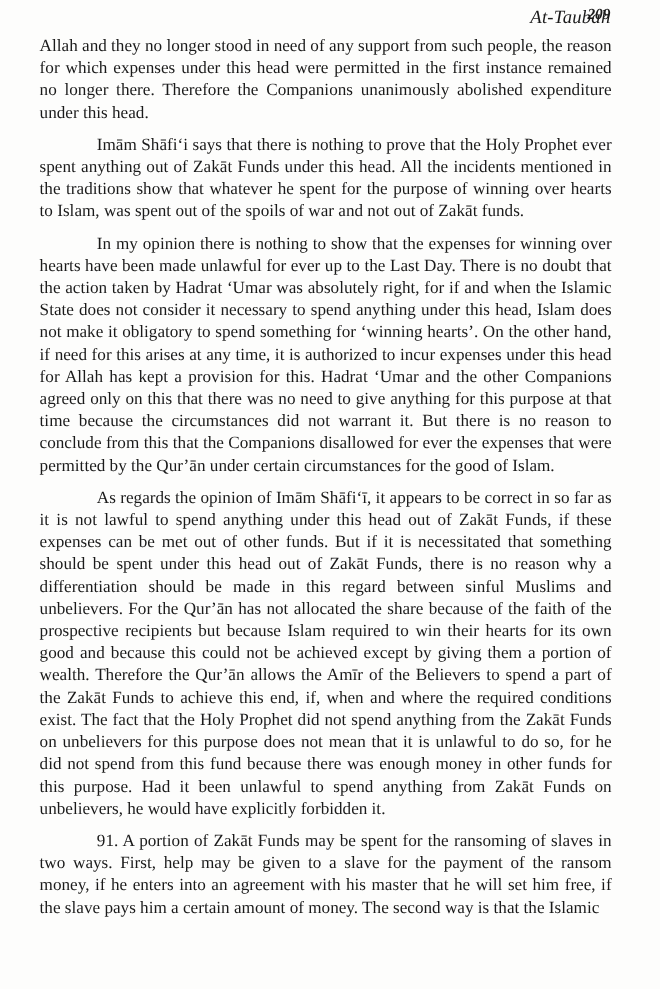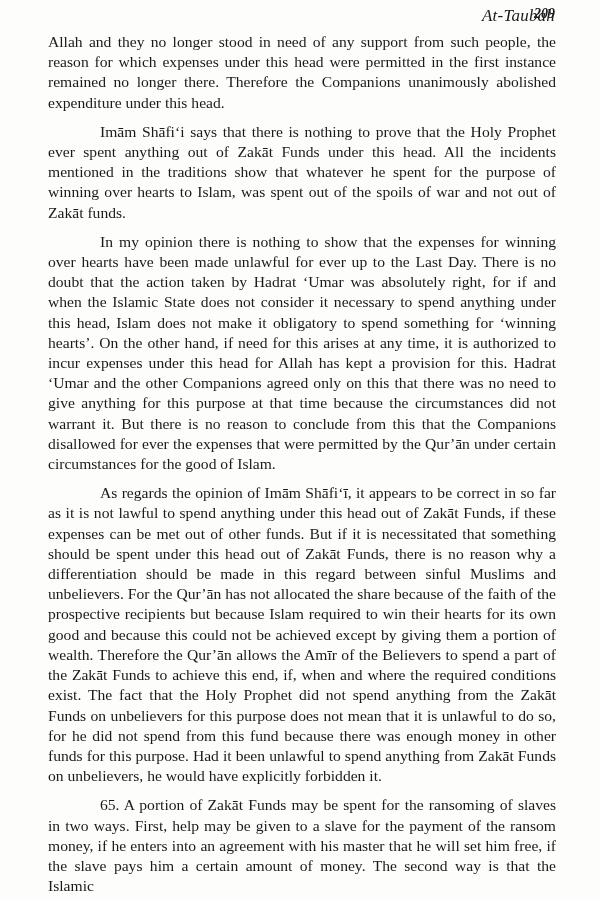--- a/index.html
+++ b/index.html
@@ -48,21 +48,21 @@
     .body-text {
       position: absolute;
       top: 32px;
       left: 36px;
       width: 520px;
       font-size: 15.6px;
       line-height: 20.2px;
       text-align: justify;
     }
     .para {
-      margin: 0 0 9px 12px;
+      margin: 0 0 9px 0;
       text-indent: 0;
     }
     .para.indent {
       text-indent: 52px;
     }
     .para.cont {
       text-indent: 0;
     }
     .em {
     }
@@ -74,15 +74,15 @@
   <div class="running-head">
     <div class="running-title">At-Taubah</div>
     <div class="page-number">209</div>
   </div>
 
   <div class="body-text">
     <p class="para cont"><span>Allah and they no longer stood in need of any support from such people, the reason for which expenses under this head were permitted in the first instance remained no longer there. Therefore the Companions unanimously abolished expenditure under this head.</span></p>
     <p class="para indent"><span>Imām Shāfi‘i says that there is nothing to prove that the Holy Prophet ever spent anything out of </span><span class="em">Zakāt</span><span> Funds under this head. All the incidents mentioned in the traditions show that whatever he spent for the purpose of winning over hearts to Islam, was spent out of the spoils of war and not out of </span><span class="em">Zakāt</span><span> funds.</span></p>
     <p class="para indent"><span>In my opinion there is nothing to show that the expenses for winning over hearts have been made unlawful for ever up to the Last Day. There is no doubt that the action taken by Hadrat ‘Umar was absolutely right, for if and when the Islamic State does not consider it necessary to spend anything under this head, Islam does not make it obligatory to spend something for ‘winning hearts’. On the other hand, if need for this arises at any time, it is authorized to incur expenses under this head for Allah has kept a provision for this. Hadrat ‘Umar and the other Companions agreed only on this that there was no need to give anything for this purpose at that time because the circumstances did not warrant it. But there is no reason to conclude from this that the Companions disallowed for ever the expenses that were permitted by the Qur’ān under certain circumstances for the good of Islam.</span></p>
     <p class="para indent"><span>As regards the opinion of Imām Shāfi‘ī, it appears to be correct in so far as it is not lawful to spend anything under this head out of </span><span class="em">Zakāt</span><span> Funds, if these expenses can be met out of other funds. But if it is necessitated that something should be spent under this head out of </span><span class="em">Zakāt</span><span> Funds, there is no reason why a differentiation should be made in this regard between sinful Muslims and unbelievers. For the Qur’ān has not allocated the share because of the faith of the prospective recipients but because Islam required to win their hearts for its own good and because this could not be achieved except by giving them a portion of wealth. Therefore the Qur’ān allows the </span><span class="em">Amīr</span><span> of the Believers to spend a part of the </span><span class="em">Zakāt</span><span> Funds to achieve this end, if, when and where the required conditions exist. The fact that the Holy Prophet did not spend anything from the </span><span class="em">Zakāt</span><span> Funds on unbelievers for this purpose does not mean that it is unlawful to do so, for he did not spend from this fund because there was enough money in other funds for this purpose. Had it been unlawful to spend anything from </span><span class="em">Zakāt</span><span> Funds on unbelievers, he would have explicitly forbidden it.</span></p>
-    <p class="para indent"><span>65. A portion of </span><span class="em">Zakāt</span><span> Funds may be spent for the ransoming of slaves in two ways. First, help may be given to a slave for the payment of the ransom money, if he enters into an agreement with his master that he will set him free, if the slave pays him a certain amount of money. The second way is that the Islamic</span></p>
+    <p class="para indent"><span>91. A portion of </span><span class="em">Zakāt</span><span> Funds may be spent for the ransoming of slaves in two ways. First, help may be given to a slave for the payment of the ransom money, if he enters into an agreement with his master that he will set him free, if the slave pays him a certain amount of money. The second way is that the Islamic</span></p>
   </div>
 </div>
 
 </body></html>

